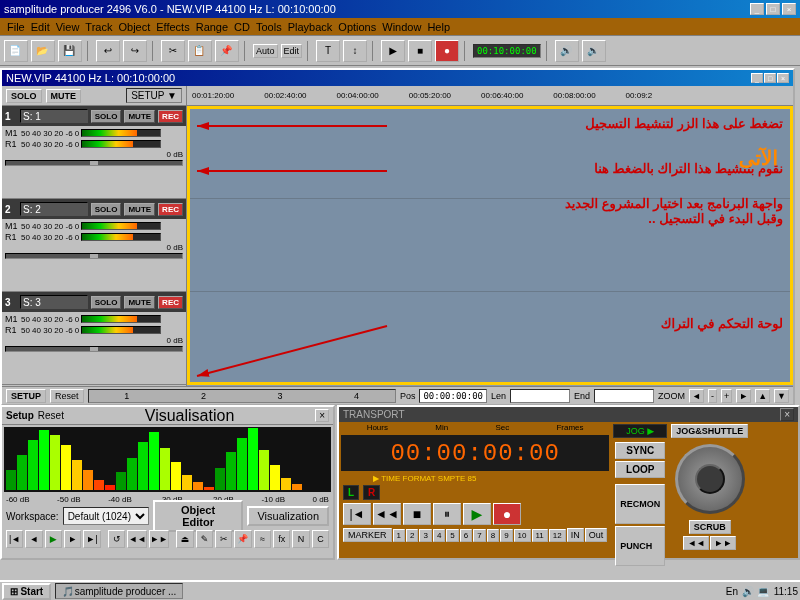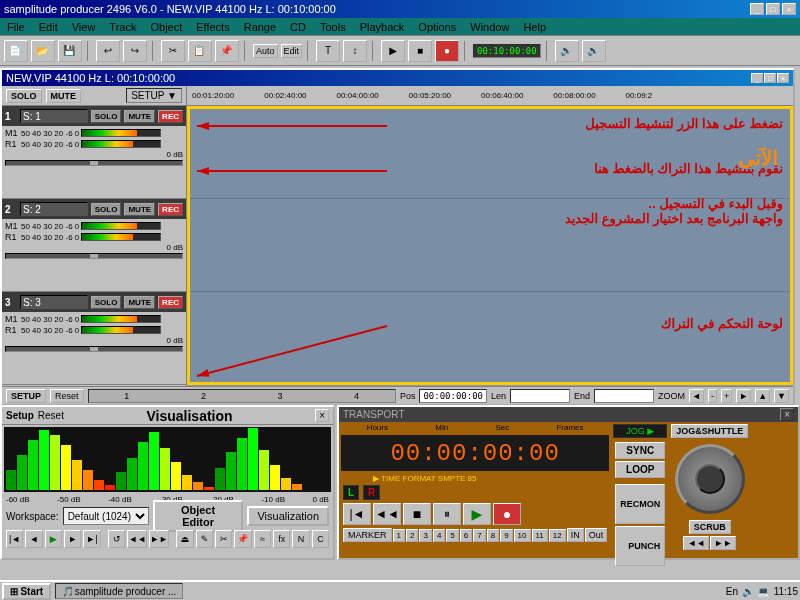--- a/index.html
+++ b/index.html
@@ -21,24 +21,23 @@
       width: 14px; height: 12px;
       background: #c0c0c0;
       border: 1px outset #fff;
       font-size: 8px;
       display: flex; align-items: center; justify-content: center;
       cursor: pointer;
     }
 
     
     .menu-bar {
-      background: #0f766e;
+      background: #a16207;
       display: flex;
       padding: 2px 4px;
-      gap: 8px;
       height: 18px;
       align-items: center;
       border-bottom: 1px solid #808080;
     }
     .menu-item {
       font-size: 11px;
       cursor: pointer;
       padding: 0 3px;
     }
 
@@ -337,21 +336,20 @@
       font-size: 10px;
     }
 
     .recmon-btn, .punch-btn {
       padding: 14px 4px;
       font-size: 9px;
       font-weight: bold;
       border: 1px outset #fff;
       background: #c0c0c0;
       cursor: pointer;
-      text-align: right;
     }
 
     .rl-btn {
       padding: 1px 3px;
       font-size: 9px;
       border: 1px outset #fff;
       background: #c0c0c0;
       cursor: pointer;
     }
 
@@ -558,22 +556,22 @@
 
           <div class="track-lane track-lane-1"></div>
           <div class="track-lane track-lane-2"></div>
           <div class="track-lane track-lane-3"></div>
 
           <div style="position:absolute; top:10px; right:10px; color:#cc0000; font-size:13px; font-weight:bold; direction:rtl; pointer-events:none; z-index:10;">تضغط على هذا الزر لتنشيط التسجيل</div>
 
           <div style="position:absolute; top:55px; right:10px; color:#cc0000; font-size:13px; font-weight:bold; direction:rtl; pointer-events:none; z-index:10;">نقوم بتنشيط هذا التراك بالضغط هنا</div>
 
           <div style="position:absolute; top:90px; right:10px; color:#cc0000; font-size:13px; font-weight:bold; direction:rtl; pointer-events:none; z-index:10; text-align:right;">
+            <div>واجهة البرنامج بعد اختيار المشروع الجديد</div>
             <div>وقبل البدء في التسجيل ..</div>
-            <div>واجهة البرنامج بعد اختيار المشروع الجديد</div>
           </div>
 
           <div style="position:absolute; top:210px; right:10px; color:#cc0000; font-size:13px; font-weight:bold; direction:rtl; pointer-events:none; z-index:10;">لوحة التحكم في التراك</div>
 
           <div style="position:absolute; top:40px; right:15px; color:#ff8800; font-size:20px; font-weight:bold; pointer-events:none; z-index:10; direction:rtl;">الآتى</div>
 
           <svg style="position:absolute;top:0;left:0;width:100%;height:100%;pointer-events:none;z-index:8;">
 
             <line x1="200" y1="20" x2="10" y2="20" stroke="#cc0000" stroke-width="2" marker-end="url(#arrowhead)"></line>
 
@@ -617,21 +615,21 @@
 
   </div>
 
   <div style="position:absolute; bottom:40px; left:0; right:0; height:155px; display:flex; gap:2px;">
 
     <div style="width:335px; background:#c0c0c0; border:2px outset #fff; display:flex; flex-direction:column;">
 
       <div style="background:#c0c0c0; display:flex; align-items:center; padding:2px 4px; border-bottom:1px solid #808080; gap:4px; height:18px;">
         <span style="font-weight:bold; font-size:10px;">Setup</span>
         <span style="font-size:10px;">Reset</span>
-        <span style="font-size:14px; font-weight:bold; margin:2px auto;">Visualisation</span>
+        <span style="font-size:16px; font-weight:normal; margin:2px auto;">Visualisation</span>
         <span style="border:1px outset #fff; padding:0 3px; cursor:pointer; font-size:10px;">×</span>
       </div>
 
       <div style="height:65px; background:#111; margin:2px; display:flex; align-items:flex-end; padding:2px; gap:1px; overflow:hidden;">
         <div style="background:#009900; width:10px; height:20px;"></div>
         <div style="background:#00bb00; width:10px; height:35px;"></div>
         <div style="background:#00dd00; width:10px; height:50px;"></div>
         <div style="background:#00ff00; width:10px; height:60px;"></div>
         <div style="background:#aaff00; width:10px; height:55px;"></div>
         <div style="background:#ffff00; width:10px; height:45px;"></div>

